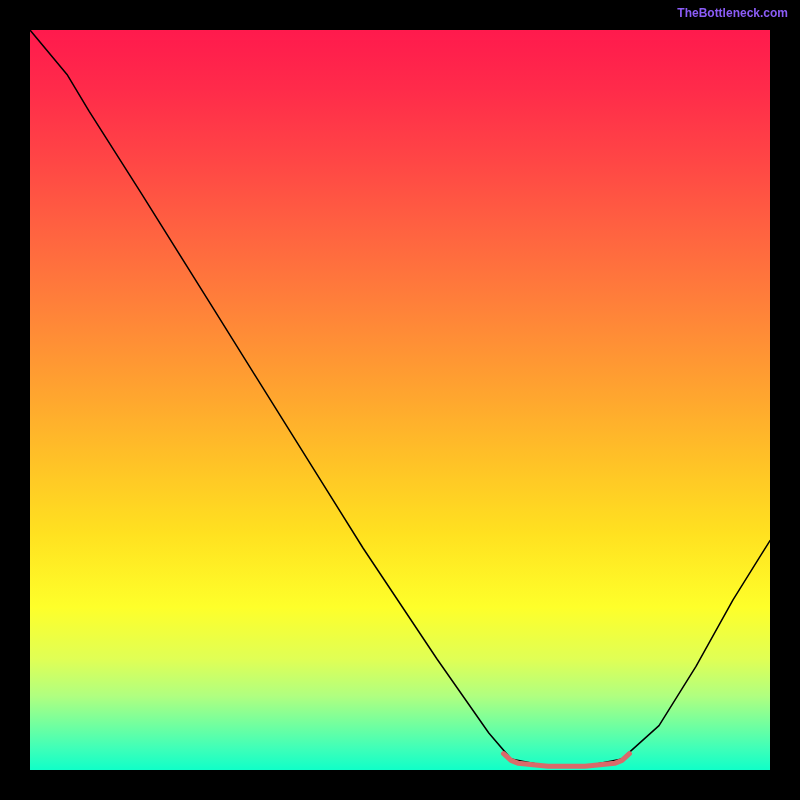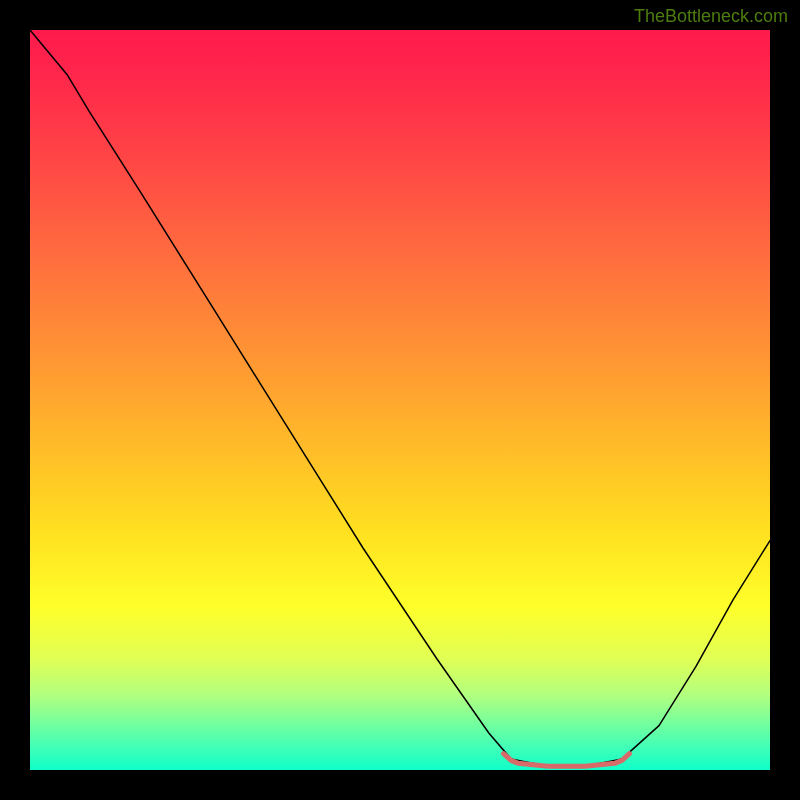--- a/index.html
+++ b/index.html
@@ -1,17 +1,17 @@
 <!DOCTYPE html>
 <html><head>
 <meta charset="utf-8">
 <style>
   * { margin: 0; padding: 0; box-sizing: border-box; }
   body { width: 800px; height: 800px; background: #000; position: relative; font-family: Arial, sans-serif; }
-  .watermark { position: absolute; top: 6px; right: 12px; color: #4d7c0f; font-size: 18px; font-weight: 400; z-index: 10; }
+  .watermark { position: absolute; top: 6px; right: 12px; color: #8b5cf6; font-size: 12px; font-weight: 700; z-index: 10; }
   .chart-container { position: absolute; top: 30px; left: 30px; width: 740px; height: 740px; }
   .gradient-bg { position: absolute; width: 100%; height: 100%; background: linear-gradient(to bottom,
       #ff1a4d 0%,
       #ff2b4a 8%,
       #ff4745 18%,
       #ff6540 28%,
       #ff8339 38%,
       #ffa130 48%,
       #ffc127 58%,
       #ffe120 68%,

